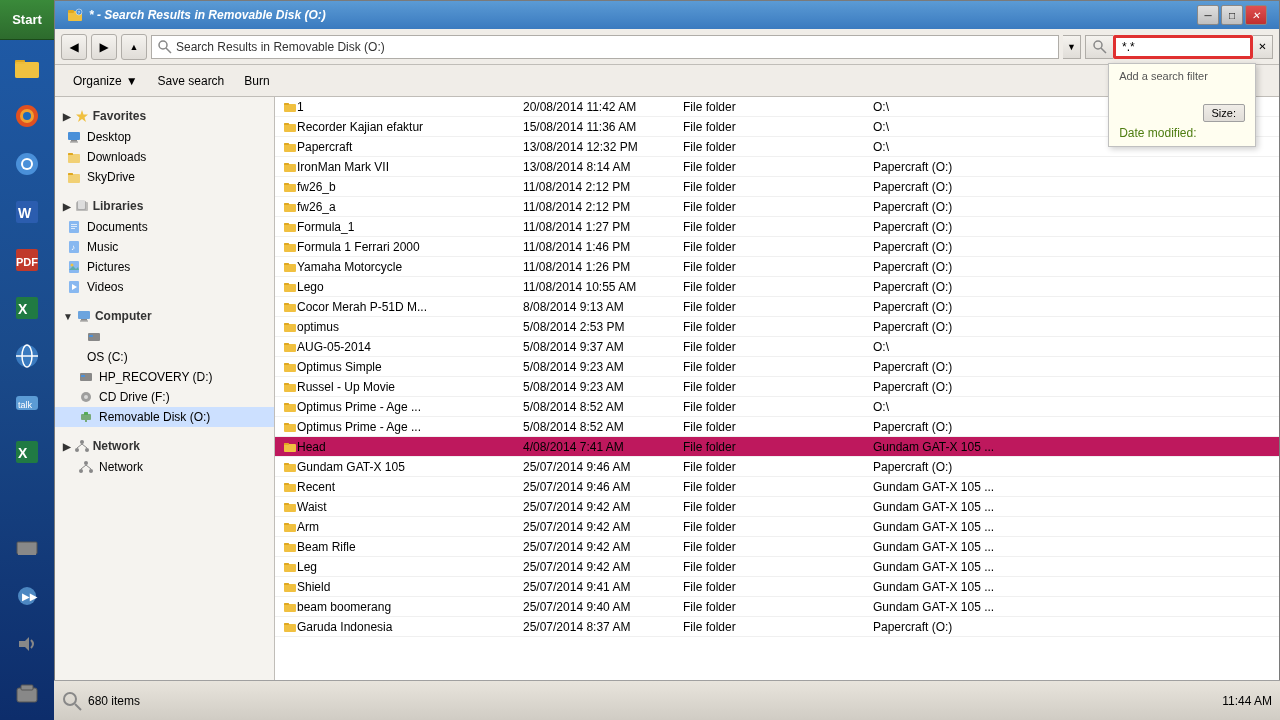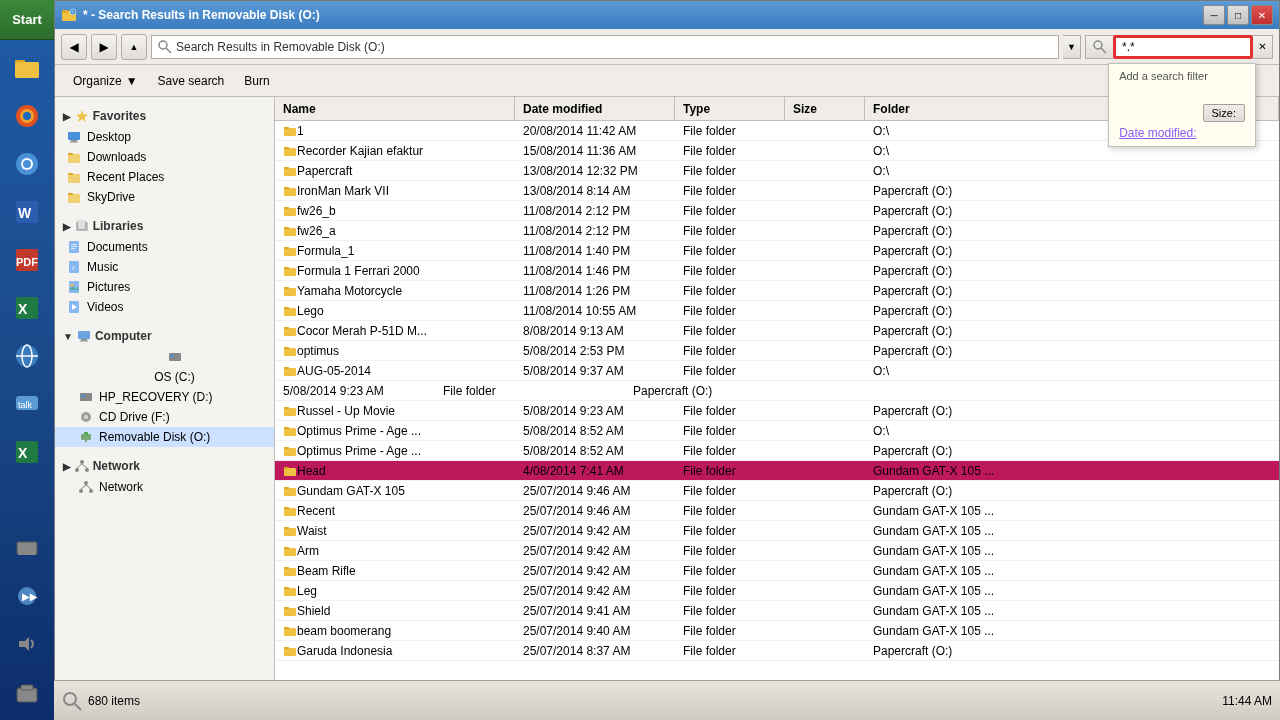--- a/index.html
+++ b/index.html
@@ -70,22 +70,23 @@
       flex-direction: column;
       background: #ffffff;
       border: 1px solid #7a7a7a;
       margin: 0;
     }
     .window-title-bar {
       height: 28px;
       background: linear-gradient(to bottom, #5b9bd5, #3a7abf);
       display: flex;
       align-items: center;
-      padding: 0 6px;
+      padding: 0 12px;
       user-select: none;
+      font-style: italic;
     }
     .window-icon { width: 16px; height: 16px; margin-right: 6px; }
     .window-title { color: white; font-size: 12px; font-weight: bold; flex: 1; }
     .window-controls { display: flex; gap: 2px; }
     .win-btn {
       width: 22px;
       height: 20px;
       display: flex;
       align-items: center;
       justify-content: center;
@@ -190,22 +191,21 @@
       white-space: nowrap;
     }
     .search-filter-row {
       display: flex;
       align-items: center;
       gap: 6px;
       font-size: 12px;
       color: #333;
     }
     .filter-link {
-      color: #8b5cf6;
-      text-decoration: underline;
+      color: #4d7c0f;
       cursor: pointer;
       margin-top: 40px;
     }
     .filter-btn {
       background: linear-gradient(to bottom, #f0ede8, #e0ddd8);
       border: 1px solid #a0a0a0;
       padding: 2px 8px;
       font-size: 11px;
       cursor: pointer;
       border-radius: 2px;
@@ -246,21 +246,21 @@
     .sidebar {
       width: 220px;
       background: #f5f3ef;
       border-right: 1px solid #c0bdb8;
       overflow-y: auto;
       padding: 8px 0;
       flex-shrink: 0;
     }
     .sidebar-item {
       display: flex;
-      align-items: center;
+      align-items: flex-start;
       padding: 3px 12px;
       cursor: pointer;
       gap: 6px;
       font-size: 12px;
       color: #000;
     }
     .sidebar-item.selected { background: #cce0ff; }
     .sidebar-group { margin-bottom: 8px; }
     .sidebar-group-header {
       display: flex;
@@ -525,27 +525,20 @@
               <rect x="1" y="4" width="12" height="9" rx="1" fill="#f0c040" opacity="0.7"></rect>
               <rect x="1" y="3" width="5" height="2" rx="0.5" fill="#e0a820"></rect>
             </svg>
             <span>Downloads</span>
           </div>
           <div class="sidebar-item">
             <svg width="14" height="14" viewBox="0 0 14 14">
               <rect x="1" y="4" width="12" height="9" rx="1" fill="#f0c040" opacity="0.7"></rect>
               <rect x="1" y="3" width="5" height="2" rx="0.5" fill="#e0a820"></rect>
             </svg>
-            <span>Recent Places</span>
-          </div>
-          <div class="sidebar-item">
-            <svg width="14" height="14" viewBox="0 0 14 14">
-              <rect x="1" y="4" width="12" height="9" rx="1" fill="#f0c040" opacity="0.7"></rect>
-              <rect x="1" y="3" width="5" height="2" rx="0.5" fill="#e0a820"></rect>
-            </svg>
             <span>SkyDrive</span>
           </div>
         </div>
 
         <div class="sidebar-group">
           <div class="sidebar-group-header">
             <span style="font-size:10px;">▶</span>
             <svg width="14" height="14" viewBox="0 0 14 14">
               <rect x="1" y="3" width="12" height="9" rx="1" fill="#888" opacity="0.5"></rect>
               <rect x="2" y="2" width="9" height="9" rx="1" fill="#aaa"></rect>
@@ -647,27 +640,20 @@
               <line x1="7" y1="5" x2="2" y2="9" stroke="#888" stroke-width="1"></line>
               <line x1="7" y1="5" x2="12" y2="9" stroke="#888" stroke-width="1"></line>
             </svg>
             <span>Network</span>
           </div>
         </div>
       </div>
 
       <div class="file-area">
 
-        <div class="col-headers">
-          <div class="col-header col-name">Name</div>
-          <div class="col-header col-date">Date modified</div>
-          <div class="col-header col-type">Type</div>
-          <div class="col-header col-size">Size</div>
-          <div class="col-header col-folder">Folder</div>
-        </div>
 
         <div class="file-list" id="file-list-container">
         <div class="file-row">
       <div class="file-cell col-name">
                 <svg width="14" height="14" viewBox="0 0 14 14" class="folder-svg">
       <rect x="1" y="4" width="12" height="8" rx="1" fill="#f0c040"></rect>
       <rect x="1" y="3" width="5" height="2" rx="0.5" fill="#e0a820"></rect>
     </svg>
                 <span>1</span>
               </div>
@@ -742,21 +728,21 @@
       <div class="file-cell col-folder">Papercraft (O:)</div>
     </div>
             <div class="file-row">
       <div class="file-cell col-name">
                 <svg width="14" height="14" viewBox="0 0 14 14" class="folder-svg">
       <rect x="1" y="4" width="12" height="8" rx="1" fill="#f0c040"></rect>
       <rect x="1" y="3" width="5" height="2" rx="0.5" fill="#e0a820"></rect>
     </svg>
                 <span>Formula_1</span>
               </div>
-      <div class="file-cell col-date">11/08/2014 1:40 PM</div>
+      <div class="file-cell col-date">11/08/2014 1:27 PM</div>
       <div class="file-cell col-type">File folder</div>
       <div class="file-cell col-size"></div>
       <div class="file-cell col-folder">Papercraft (O:)</div>
     </div>
             <div class="file-row">
       <div class="file-cell col-name">
                 <svg width="14" height="14" viewBox="0 0 14 14" class="folder-svg">
       <rect x="1" y="4" width="12" height="8" rx="1" fill="#f0c040"></rect>
       <rect x="1" y="3" width="5" height="2" rx="0.5" fill="#e0a820"></rect>
     </svg>
@@ -826,20 +812,27 @@
       <rect x="1" y="3" width="5" height="2" rx="0.5" fill="#e0a820"></rect>
     </svg>
                 <span>AUG-05-2014</span>
               </div>
       <div class="file-cell col-date">5/08/2014 9:37 AM</div>
       <div class="file-cell col-type">File folder</div>
       <div class="file-cell col-size"></div>
       <div class="file-cell col-folder">O:\</div>
     </div>
             <div class="file-row">
+      <div class="file-cell col-name">
+                <svg width="14" height="14" viewBox="0 0 14 14" class="folder-svg">
+      <rect x="1" y="4" width="12" height="8" rx="1" fill="#f0c040"></rect>
+      <rect x="1" y="3" width="5" height="2" rx="0.5" fill="#e0a820"></rect>
+    </svg>
+                <span>Optimus Simple</span>
+              </div>
       <div class="file-cell col-date">5/08/2014 9:23 AM</div>
       <div class="file-cell col-type">File folder</div>
       <div class="file-cell col-size"></div>
       <div class="file-cell col-folder">Papercraft (O:)</div>
     </div>
             <div class="file-row">
       <div class="file-cell col-name">
                 <svg width="14" height="14" viewBox="0 0 14 14" class="folder-svg">
       <rect x="1" y="4" width="12" height="8" rx="1" fill="#f0c040"></rect>
       <rect x="1" y="3" width="5" height="2" rx="0.5" fill="#e0a820"></rect>

